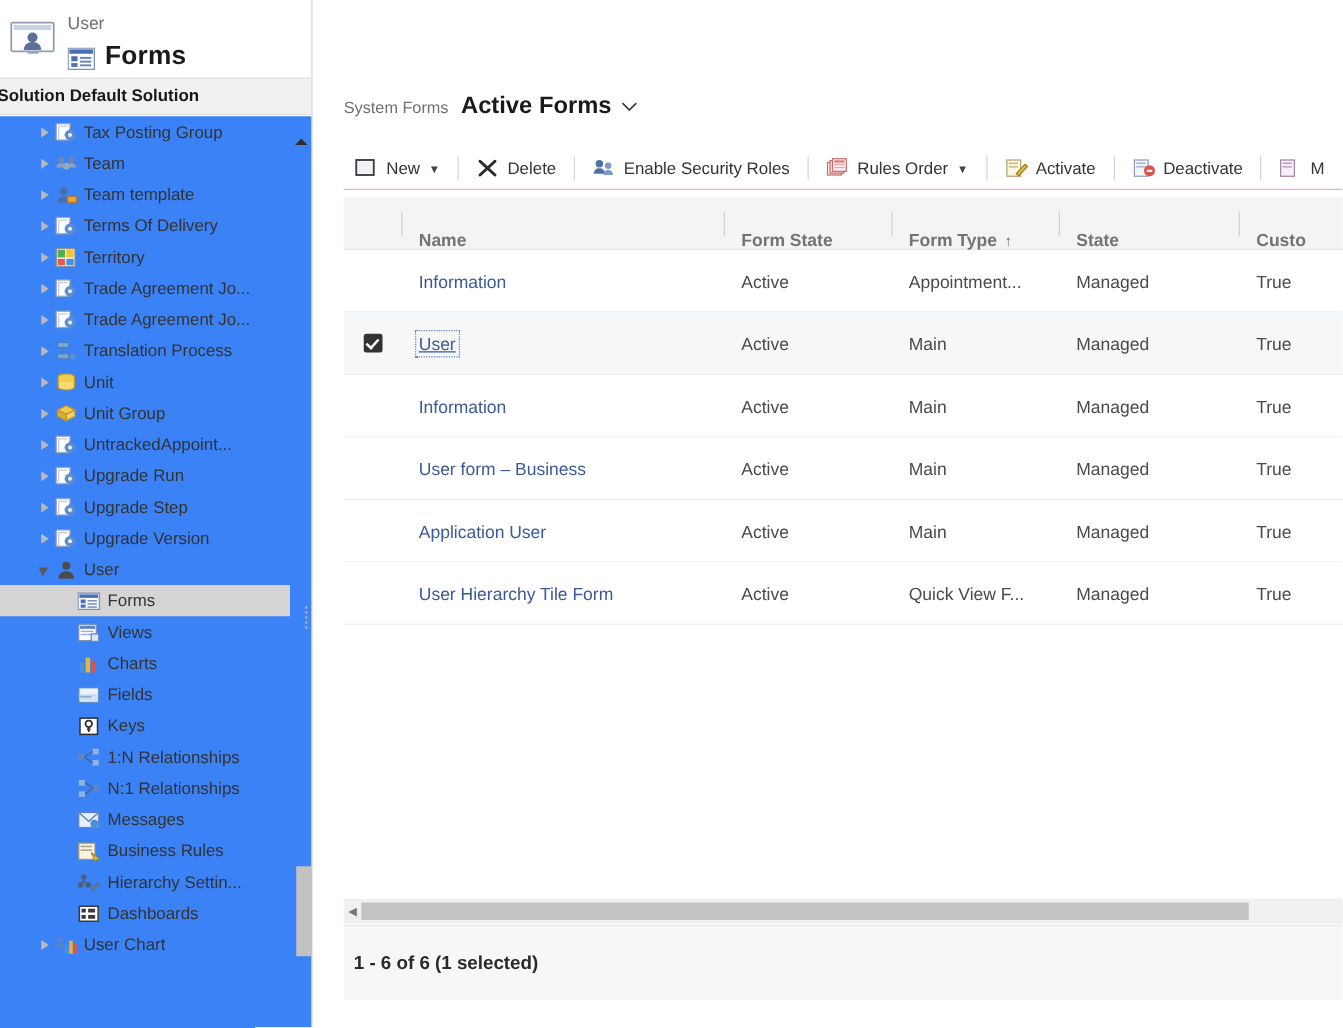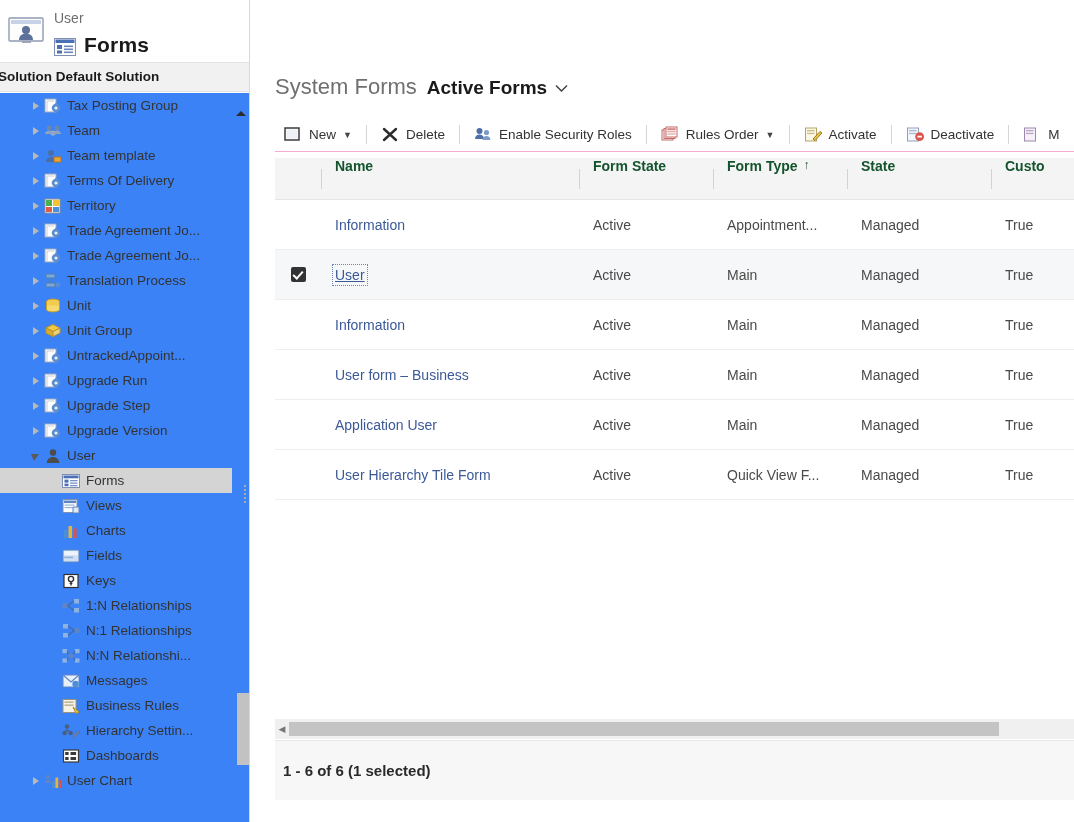--- a/index.html
+++ b/index.html
@@ -132,21 +132,21 @@
   #right-pane {
     position: absolute; left: 251px; top: 0;
     width: 823px; height: 822px;
     background: #ffffff;
   }
 
   #grid-header {
     position: absolute; left: 24px; top: 74px;
     display: flex; align-items: baseline;
   }
-  #sf-label { font-size: 22px; color: #707070; }
+  #sf-label { font-size: 13px; color: #707070; }
   #af-label {
     font-size: 19px; font-weight: bold; color: #1a1a1a;
     margin-left: 10px;
   }
   #af-chevron {
     margin-left: 8px; font-size: 15px; color: #3d3d3d;
     align-self: center;
   }
 
   #toolbar {
@@ -172,23 +172,23 @@
 
   
   #col-head {
     position: absolute; left: 24px; top: 158px;
     right: -30px; height: 42px;
     background: #f4f4f4;
     display: flex; align-items: center;
     border-bottom: 1px solid #e4e4e4;
   }
   .ch {
-    font-size: 14px; font-weight: bold; color: #14532d;
+    font-size: 14px; font-weight: bold; color: #737373;
     position: relative;
-    display: flex; align-items: flex-start;
+    display: flex; align-items: flex-end;
     height: 42px;
     white-space: nowrap;
   }
   .ch::before {
     content: ""; position: absolute; left: 0; top: 11px;
     width: 1px; height: 20px; background: #d3d3d3;
   }
   .ch span { margin-left: 14px; }
   .ch .sortarrow { margin-left: 6px; font-size: 12px; font-weight: normal; }
 
@@ -525,31 +525,20 @@
             <span class="ticon"><svg width="18" height="16" viewBox="0 0 18 16">
                 <rect x="12.5" y="5" width="5" height="5" fill="#5f86c4"></rect>
                 <rect x="1" y="1" width="5" height="4.5" fill="#8fb3e0"></rect>
                 <rect x="1" y="10" width="5" height="4.5" fill="#8fb3e0"></rect>
                 <path d="M12.5 7.5 L6 3.2M12.5 7.5 L6 12.2" stroke="#3f6aa8" stroke-width="1.3"></path>
               </svg></span>
             <span class="tlabel">N:1 Relationships</span>
           </div>
           <div class="tnode lvl2">
             <span class="ticon"><svg width="18" height="16" viewBox="0 0 18 16">
-                <rect x="0.5" y="1" width="4.6" height="4.2" fill="#8fb3e0"></rect>
-                <rect x="0.5" y="10.4" width="4.6" height="4.2" fill="#8fb3e0"></rect>
-                <rect x="12.9" y="1" width="4.6" height="4.2" fill="#8fb3e0"></rect>
-                <rect x="12.9" y="10.4" width="4.6" height="4.2" fill="#8fb3e0"></rect>
-                <rect x="6.6" y="5.6" width="4.8" height="4.6" fill="#5f86c4"></rect>
-                <path d="M5.1 3.1 L6.6 6M5.1 12.5 L6.6 9.8M12.9 3.1 L11.4 6M12.9 12.5 L11.4 9.8" stroke="#3f6aa8" stroke-width="1.2"></path>
-              </svg></span>
-            <span class="tlabel">N:N Relationshi...</span>
-          </div>
-          <div class="tnode lvl2">
-            <span class="ticon"><svg width="18" height="16" viewBox="0 0 18 16">
                 <rect x="1" y="2" width="16" height="12" fill="#e7effa" stroke="#5f86c4"></rect>
                 <path d="M1 2 L9 9 L17 2" fill="none" stroke="#5f86c4" stroke-width="1.2"></path>
                 <circle cx="13.5" cy="11" r="3.2" fill="#4a90d9"></circle>
               </svg></span>
             <span class="tlabel">Messages</span>
           </div>
           <div class="tnode lvl2">
             <span class="ticon"><svg width="18" height="16" viewBox="0 0 18 16">
                 <rect x="1" y="1.5" width="13" height="13" fill="#f6f2e4" stroke="#9a9478"></rect>
                 <rect x="2.5" y="3.5" width="9" height="1.3" fill="#b0a988"></rect>

